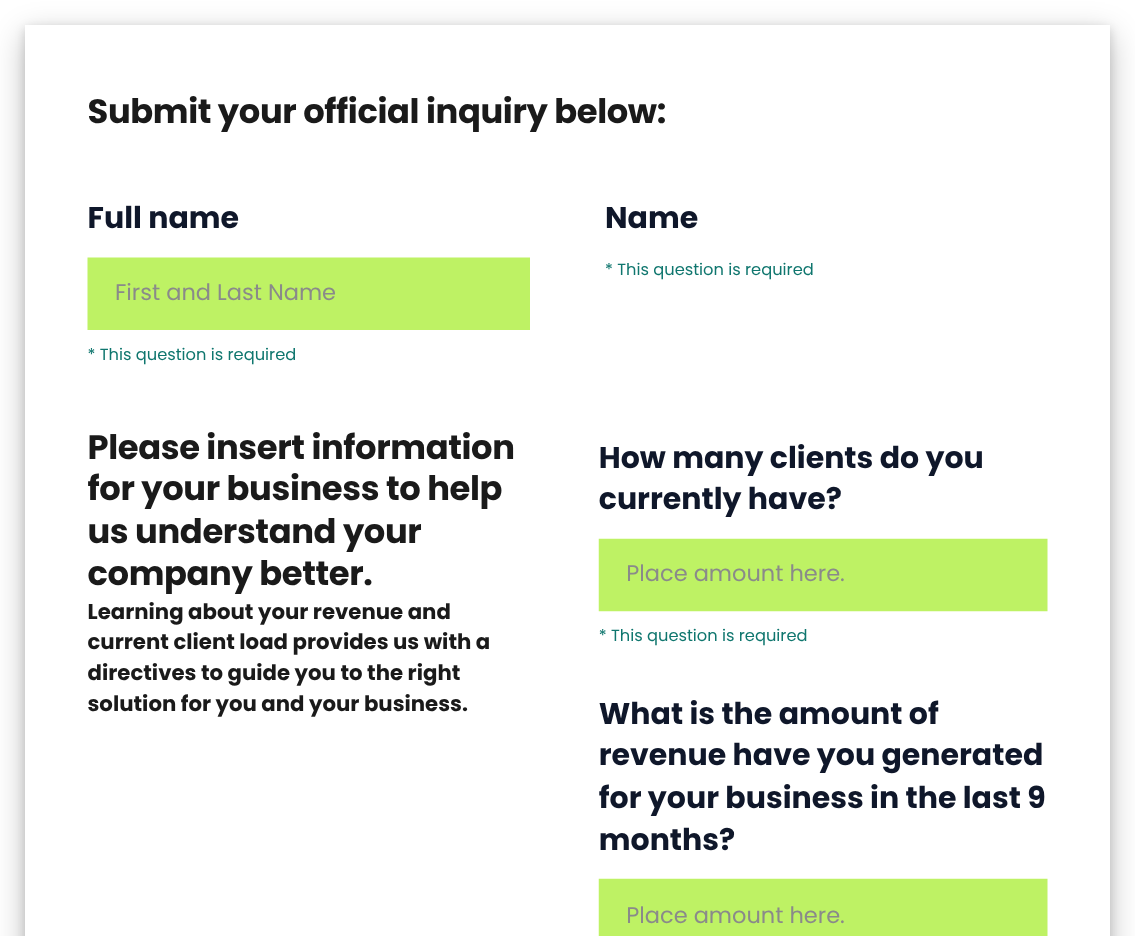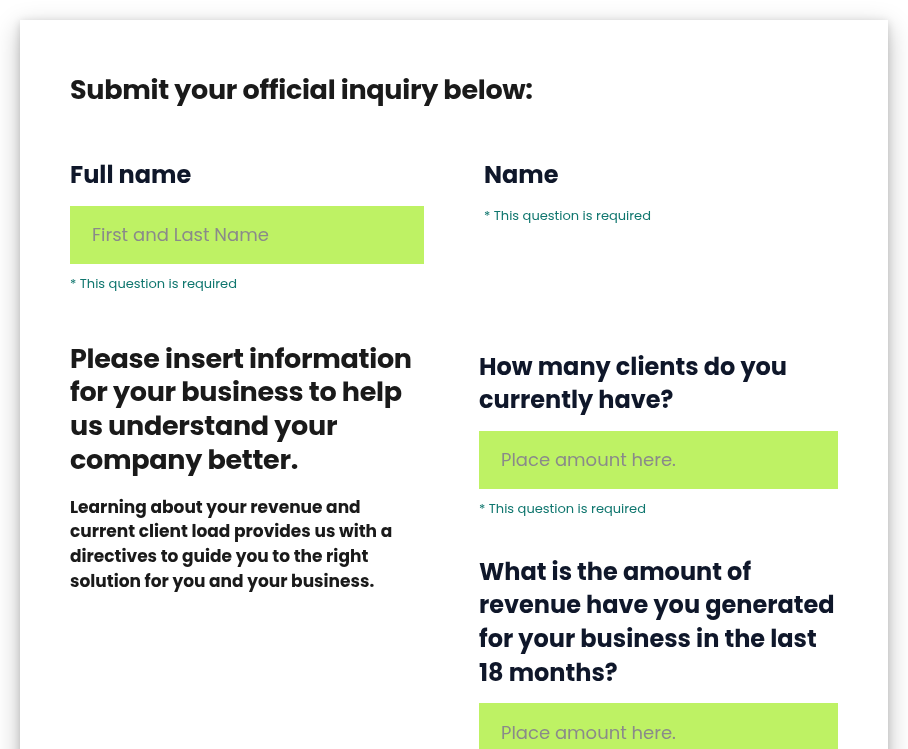--- a/index.html
+++ b/index.html
@@ -64,21 +64,20 @@
     .required-note {
       font-size: 13px;
       color: #0f766e;
       margin-top: 10px;
     }
     .section-heading {
       font-size: 27px;
       font-weight: 700;
       color: #1a1a1a;
       line-height: 1.25;
-      margin-bottom: 18px;
       letter-spacing: -0.3px;
     }
     .section-paragraph {
       font-size: 17px;
       font-weight: 700;
       color: #1a1a1a;
       line-height: 1.45;
     }
     .form-row-bottom {
       display: flex;
@@ -120,19 +119,19 @@
       <h2 class="section-heading">Please insert information for your business to help us understand your company better.</h2>
       <p class="section-paragraph">Learning about your revenue and current client load provides us with a directives to guide you to the right solution for you and your business.</p>
     </div>
     <div class="right-fields">
       <div class="field-group">
         <label class="field-label">How many clients do you currently have?</label>
         <input type="text" class="text-input" placeholder="Place amount here." style="">
         <div class="required-note">* This question is required</div>
       </div>
       <div class="field-group">
-        <label class="field-label">What is the amount of revenue have you generated for your business in the last 18 months?</label>
+        <label class="field-label">What is the amount of revenue have you generated for your business in the last 9 months?</label>
         <input type="text" class="text-input" placeholder="Place amount here." style="">
       </div>
     </div>
   </div>
 
 </div>
 
 </body></html>

